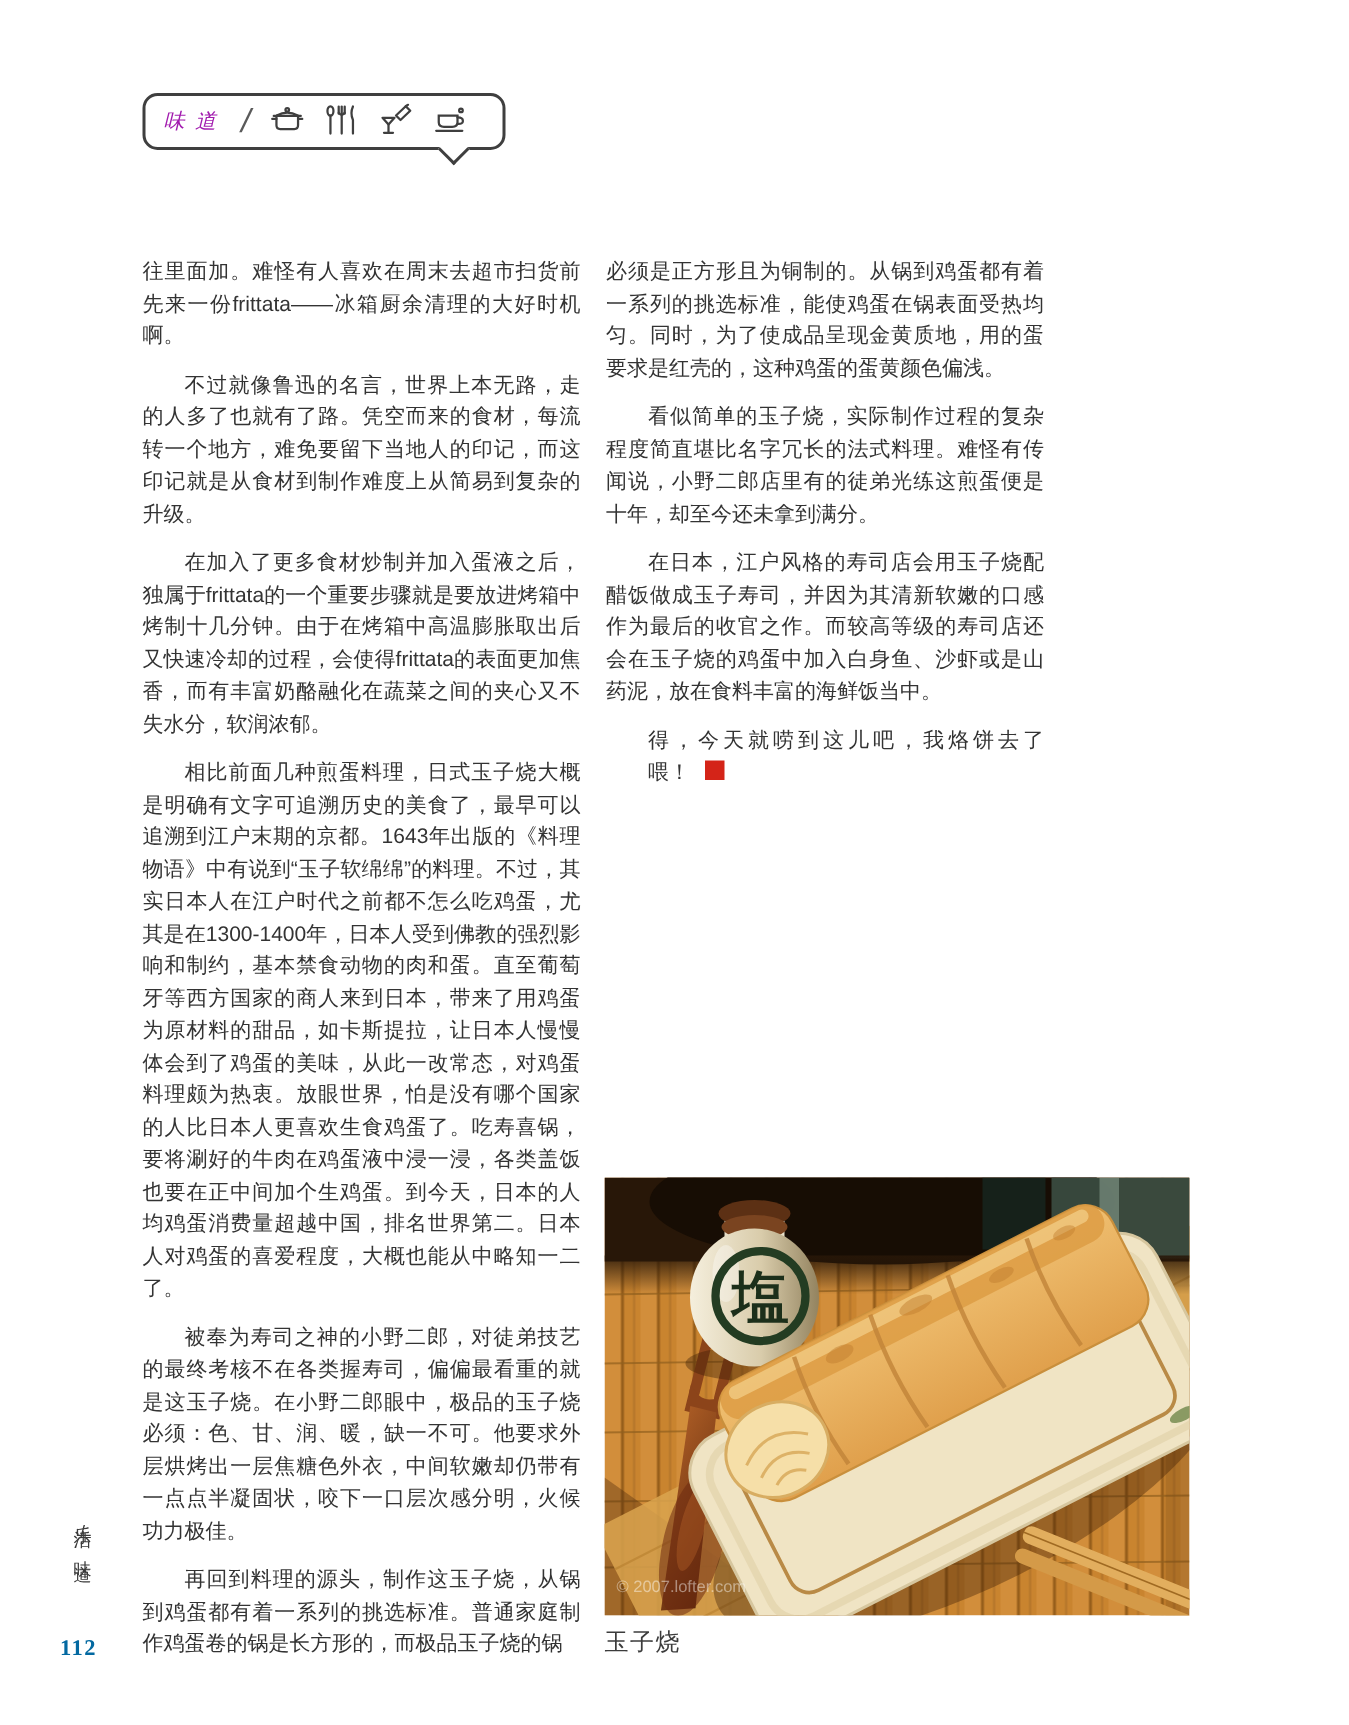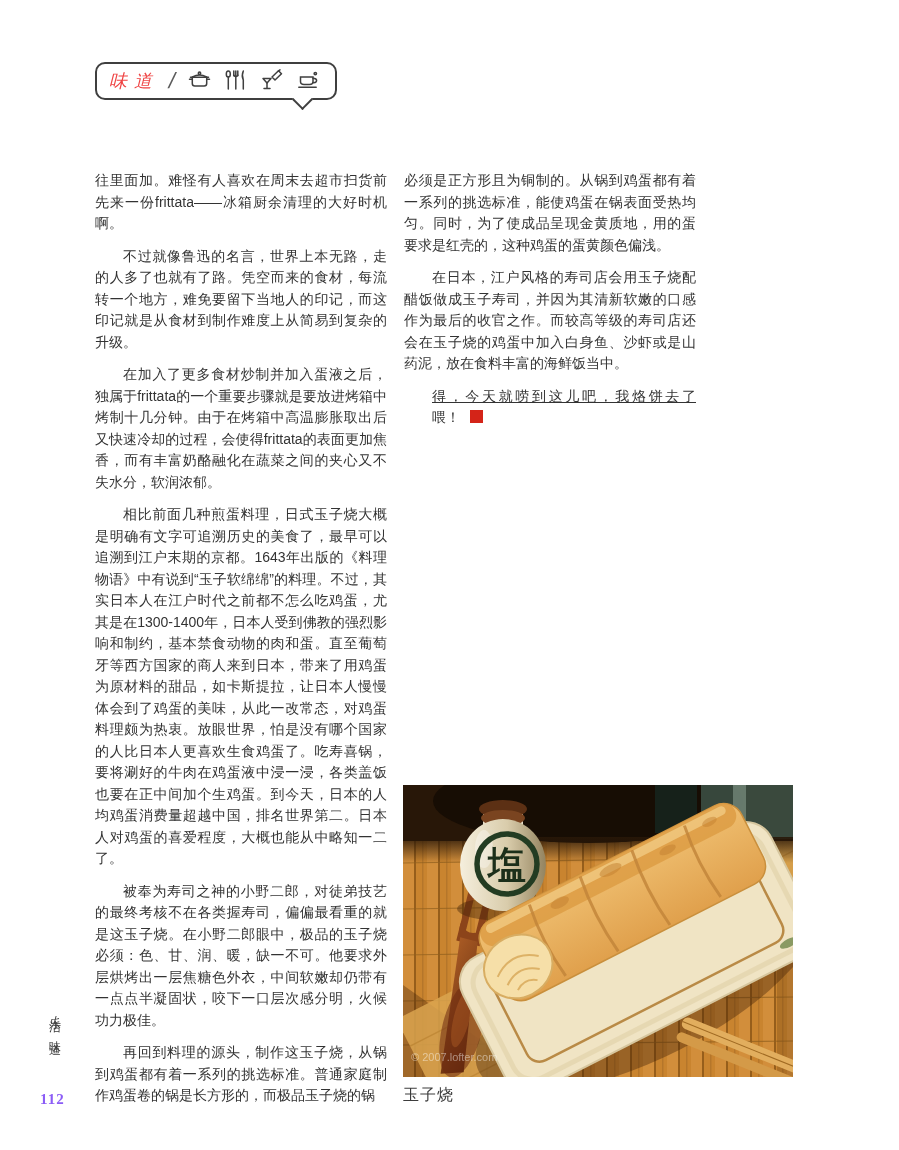--- a/index.html
+++ b/index.html
@@ -10,41 +10,41 @@
     color:#323232;
   }
   
   .badge{
     position:absolute;left:95px;top:62px;width:214px;height:34px;
     border:2px solid #3f3f3f;border-radius:10px;
     display:flex;align-items:center;padding:0 12px;gap:10px;background:#fff;
   }
   .badge .logo{
     font-family:"Liberation Serif","DejaVu Serif",serif;
-    font-style:italic;font-size:18px;letter-spacing:7px;color:#ef4444;white-space:nowrap;text-align:center;
+    font-style:italic;font-size:14px;letter-spacing:7px;color:#a21caf;white-space:nowrap;text-align:center;
   }
   .badge .sep{font-size:22px;font-weight:300;color:#5a5a5a;transform:skewX(-12deg);margin:0 2px 0 0;}
   .badge .icons{display:flex;align-items:center;gap:11px;}
   .badge svg{display:block;}
   .badge-tail{
     position:absolute;left:295px;top:92px;width:13px;height:13px;background:#fff;
     border-right:2px solid #3f3f3f;border-bottom:2px solid #3f3f3f;
     transform:rotate(45deg);
   }
   .badge-tail-mask{position:absolute;left:291px;top:88px;width:24px;height:9px;background:#fff;}
   
   .col{
     position:absolute;top:166px;width:292px;
     font-size:14px;line-height:21.5px;text-align:justify;color:#333;
   }
   .col-left{left:95px;}
   .col-right{left:404px;}
   .col p{margin:4px 0 11px 0;text-indent:2em;}
   .col p.noindent{text-indent:0;}
-  .closing-line1{display:block;text-indent:2em;text-align:justify;text-align-last:justify;text-decoration:underline;}
+  .closing-line1{display:block;text-indent:2em;text-align:justify;text-align-last:justify;}
   .closing-line2{display:block;}
   .endmark{
     display:inline-block;width:13px;height:13px;margin-left:10px;
     vertical-align:-1px;background:#d42418;
   }
   
   .photo{
     position:absolute;left:403px;top:785px;width:390px;margin:0;
   }
   .photo svg{display:block;}
@@ -52,21 +52,21 @@
     margin-top:8px;font-size:16px;color:#3c3c3c;letter-spacing:1px;
   }
   
   .side-vert{
     position:absolute;left:46px;top:1008px;
     writing-mode:vertical-rl;text-orientation:upright;
     font-size:12px;letter-spacing:3px;color:#3a3a3a;
   }
   .page-num{
     position:absolute;left:40px;top:1091px;
-    font-size:15px;font-weight:bold;color:#8b5cf6;letter-spacing:1px;
+    font-size:15px;font-weight:bold;color:#0369a1;letter-spacing:1px;
     font-family:"Liberation Serif","DejaVu Serif",serif;
     text-align:right;
   }
 </style>
 </head>
 <body>
 
 <div class="page">
 
   <div class="badge">
@@ -114,20 +114,21 @@
     <p class="noindent">往里面加。难怪有人喜欢在周末去超市扫货前先来一份frittata——冰箱厨余清理的大好时机啊。</p>
     <p>不过就像鲁迅的名言，世界上本无路，走的人多了也就有了路。凭空而来的食材，每流转一个地方，难免要留下当地人的印记，而这印记就是从食材到制作难度上从简易到复杂的升级。</p>
     <p>在加入了更多食材炒制并加入蛋液之后，独属于frittata的一个重要步骤就是要放进烤箱中烤制十几分钟。由于在烤箱中高温膨胀取出后又快速冷却的过程，会使得frittata的表面更加焦香，而有丰富奶酪融化在蔬菜之间的夹心又不失水分，软润浓郁。</p>
     <p>相比前面几种煎蛋料理，日式玉子烧大概是明确有文字可追溯历史的美食了，最早可以追溯到江户末期的京都。1643年出版的《料理物语》中有说到“玉子软绵绵”的料理。不过，其实日本人在江户时代之前都不怎么吃鸡蛋，尤其是在1300-1400年，日本人受到佛教的强烈影响和制约，基本禁食动物的肉和蛋。直至葡萄牙等西方国家的商人来到日本，带来了用鸡蛋为原材料的甜品，如卡斯提拉，让日本人慢慢体会到了鸡蛋的美味，从此一改常态，对鸡蛋料理颇为热衷。放眼世界，怕是没有哪个国家的人比日本人更喜欢生食鸡蛋了。吃寿喜锅，要将涮好的牛肉在鸡蛋液中浸一浸，各类盖饭也要在正中间加个生鸡蛋。到今天，日本的人均鸡蛋消费量超越中国，排名世界第二。日本人对鸡蛋的喜爱程度，大概也能从中略知一二了。</p>
     <p>被奉为寿司之神的小野二郎，对徒弟技艺的最终考核不在各类握寿司，偏偏最看重的就是这玉子烧。在小野二郎眼中，极品的玉子烧必须：色、甘、润、暖，缺一不可。他要求外层烘烤出一层焦糖色外衣，中间软嫩却仍带有一点点半凝固状，咬下一口层次感分明，火候功力极佳。</p>
     <p>再回到料理的源头，制作这玉子烧，从锅到鸡蛋都有着一系列的挑选标准。普通家庭制作鸡蛋卷的锅是长方形的，而极品玉子烧的锅</p>
   </div>
 
   <div class="col col-right">
     <p class="noindent">必须是正方形且为铜制的。从锅到鸡蛋都有着一系列的挑选标准，能使鸡蛋在锅表面受热均匀。同时，为了使成品呈现金黄质地，用的蛋要求是红壳的，这种鸡蛋的蛋黄颜色偏浅。</p>
+    <p>看似简单的玉子烧，实际制作过程的复杂程度简直堪比名字冗长的法式料理。难怪有传闻说，小野二郎店里有的徒弟光练这煎蛋便是十年，却至今还未拿到满分。</p>
     <p>在日本，江户风格的寿司店会用玉子烧配醋饭做成玉子寿司，并因为其清新软嫩的口感作为最后的收官之作。而较高等级的寿司店还会在玉子烧的鸡蛋中加入白身鱼、沙虾或是山药泥，放在食料丰富的海鲜饭当中。</p>
     <p>
       <span class="closing-line1">得，今天就唠到这儿吧，我烙饼去了</span>
       <span class="closing-line2"><span>喂！</span><span class="endmark"></span></span>
     </p>
   </div>
 
   <figure class="photo">
     <svg width="390" height="292" viewBox="0 0 390 292">
       <defs>

